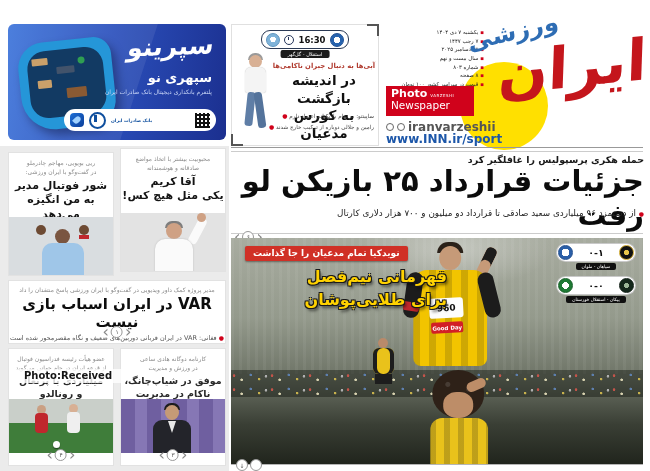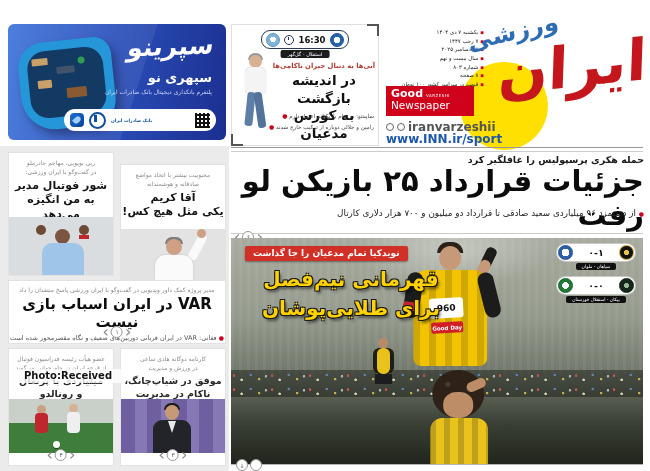--- a/index.html
+++ b/index.html
@@ -93,21 +93,21 @@
   .lead-rule{left:231px;top:233px;width:412px;border-top:1px solid #ccc;}
   .marker{display:inline-flex;align-items:center;gap:2px;color:#888;}
   .mk-c{width:10px;height:10px;border:1px solid #999;border-radius:50%;font-size:6px;display:flex;
       align-items:center;justify-content:center;color:#555;background:#fff;}
   .lead-marker{left:234px;top:227px;}
   
   .card{position:absolute;background:#fff;border:1px solid #e2e2e2;box-sizing:border-box;overflow:hidden;}
   .ck{margin-top:5px;font-size:6px;color:#8a8a8a;text-align:center;line-height:1.55;direction:rtl;}
   .ch{font-size:11px;font-weight:bold;color:#141414;text-align:center;line-height:1.35;margin-top:2px;direction:rtl;}
   .cphoto{position:absolute;bottom:0;left:0;right:0;overflow:hidden;}
-  .c-karim{left:120px;top:164px;width:106px;height:124px;}
+  .c-karim{left:120px;top:148px;width:106px;height:124px;}
   .c-int{left:8px;top:152px;width:106px;height:124px;}
   .c-karim .cphoto,.c-int .cphoto{height:58px;}
   .ph-karim{background:#e3e3e3;}
   .km-head{position:absolute;left:45px;top:10px;width:16px;height:16px;border-radius:50%;background:#cfa184;}
   .km-hair{position:absolute;left:44px;top:8px;width:18px;height:7px;border-radius:9px 9px 0 0;background:#7d7d7d;}
   .km-body{position:absolute;left:34px;top:26px;width:38px;height:34px;border-radius:10px 10px 0 0;background:#fafafa;box-shadow:0 0 2px #bbb;}
   .km-arm{position:absolute;left:72px;top:4px;width:9px;height:28px;border-radius:4px;background:#fafafa;transform:rotate(28deg);}
   .km-hand{position:absolute;left:76px;top:0px;width:9px;height:9px;border-radius:50%;background:#cfa184;}
   .ph-int{background:#d9dde0;}
   .in-head{position:absolute;left:46px;top:12px;width:15px;height:15px;border-radius:50%;background:#7a5540;}
@@ -182,21 +182,21 @@
   .lw-hair{position:absolute;left:16px;top:0;width:52px;height:48px;border-radius:50%;background:#2e2118;
       background-image:radial-gradient(circle at 30% 30%,rgba(255,255,255,.12) 2px,transparent 3px),
         radial-gradient(circle at 70% 40%,rgba(255,255,255,.1) 2px,transparent 3px);}
   .lw-face{position:absolute;left:27px;top:22px;width:30px;height:26px;border-radius:45%;background:#bd8d68;}
   .lw-hand{position:absolute;left:50px;top:10px;width:20px;height:10px;border-radius:5px;background:#bd8d68;transform:rotate(-24deg);}
   .lw-body{position:absolute;left:14px;top:48px;width:58px;height:48px;border-radius:12px 12px 0 0;background:#e9c21b;
       background-image:repeating-linear-gradient(90deg,rgba(20,20,20,.2) 0 6px,transparent 6px 14px);}
   
   .ph-badge{position:absolute;left:14px;top:8px;background:#d03026;color:#fff;font-size:9px;font-weight:bold;
       padding:2px 8px 3px;border-radius:2px;direction:rtl;box-shadow:0 1px 2px rgba(0,0,0,.4);}
-  .ph-h{position:absolute;left:12px;top:27px;width:216px;text-align:center;font-size:20px;font-weight:bold;
+  .ph-h{position:absolute;left:0;top:27px;width:216px;text-align:right;font-size:16px;font-weight:bold;
       color:#ffd200;line-height:1.45;direction:rtl;
       text-shadow:1px 1px 0 #1a1a1a,-1px -1px 0 #1a1a1a,1px -1px 0 #1a1a1a,-1px 1px 0 #1a1a1a,2px 3px 3px rgba(0,0,0,.55);}
   .scores{position:absolute;right:5px;top:6px;width:84px;display:flex;flex-direction:column;gap:7px;align-items:center;}
   .score{display:flex;flex-direction:column;align-items:center;}
   .score-pill{width:78px;height:17px;background:#fff;border-radius:9px;display:flex;align-items:center;
       justify-content:space-between;padding:0 1px;box-sizing:border-box;box-shadow:0 0 0 1px #c9c9c9;}
   .crest{width:15px;height:15px;border-radius:50%;box-sizing:border-box;flex:0 0 auto;}
   .cr-mal{background:radial-gradient(circle,#fff 0 40%,#2b5fa8 41%);border:1px solid #24508f;}
   .cr-sep{background:radial-gradient(circle,#e8c54a 0 30%,#111 31%);border:1px solid #c9a227;}
   .cr-grn{background:radial-gradient(circle,#fff 0 35%,#1e7a34 36%);border:1px solid #175f28;}
@@ -268,21 +268,21 @@
     <div class="mast-dates">
       <div><span class="b">◾</span><span>یکشنبه ۷ دی ۱۴۰۴</span></div>
       <div><span class="b">◾</span><span>۷ رجب ۱۴۴۷</span></div>
       <div><span class="b">◾</span><span>۲۸ دسامبر ۲۰۲۵</span></div>
       <div><span class="b">◾</span><span>سال بیست و نهم</span></div>
       <div><span class="b">◾</span><span>شماره ۸۰۳</span></div>
       <div><span class="b">◾</span><span>۸ صفحه</span></div>
       <div><span class="b">◾</span><span>قیمت در سراسر کشور ۱۰۰ تومان</span></div>
     </div>
     <div class="brandbox">
-      <div class="brand-l1"><span>Good</span><span class="brand-vz">VARZESHI</span></div>
+      <div class="brand-l1"><span>Photo</span><span class="brand-vz">VARZESHI</span></div>
       <div class="brand-l2">Newspaper</div>
     </div>
     <div class="cal-blue">ورزشی</div>
     <div class="cal-red">ایران</div>
     <div class="social">
       <div class="soc-ic"></div>
       <div class="soc-ic"></div>
       <div class="soc-handle">iranvarzeshii</div>
     </div>
     <div class="website">www.INN.ir/sport</div>

